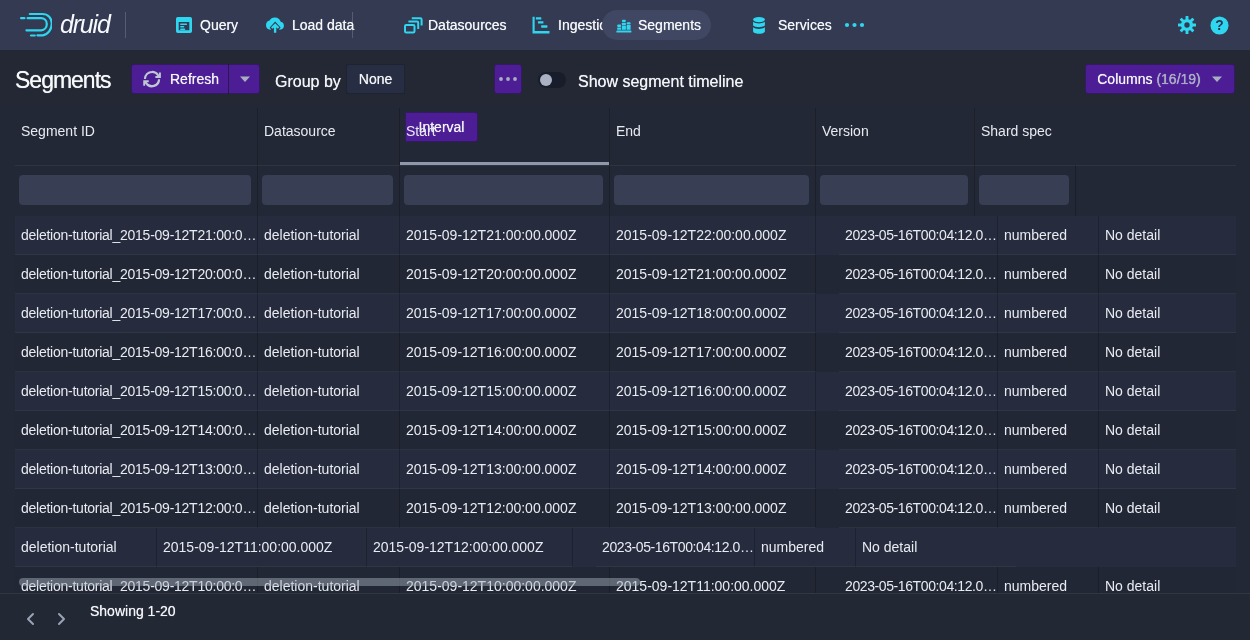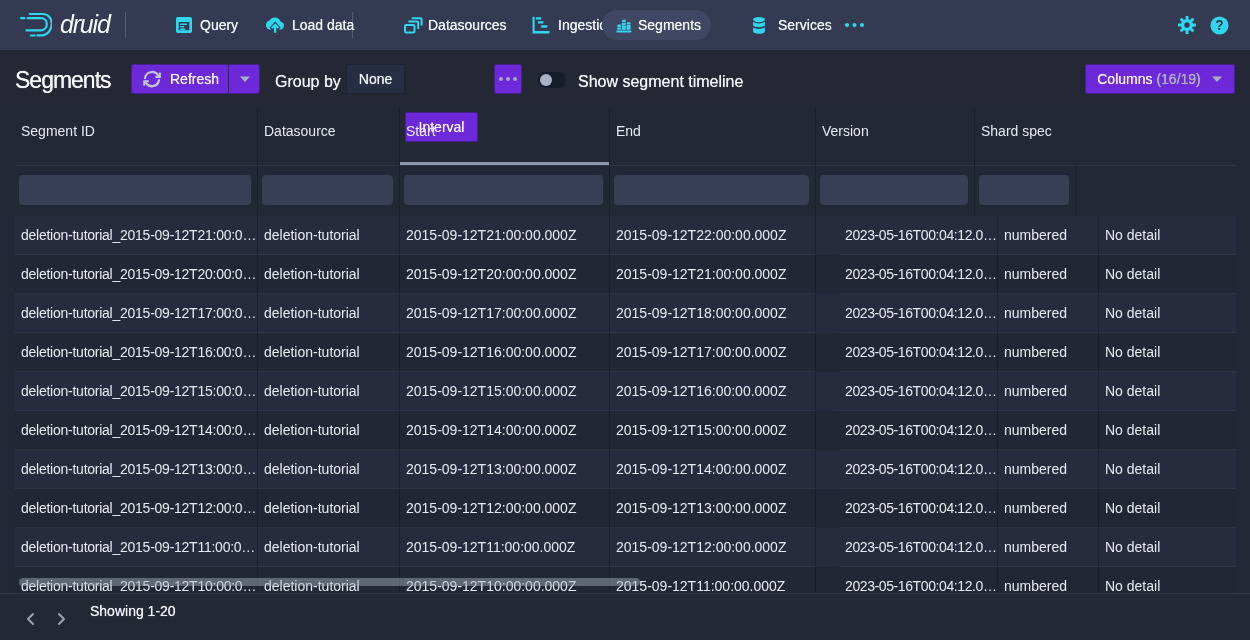--- a/index.html
+++ b/index.html
@@ -38,21 +38,21 @@
 .toolbar {
   position:absolute; left:0; top:50px; width:1250px; height:56px;
   background:#232834;
 }
 .title {
   position:absolute; left:15px; top:67px;
   font-size:23px; font-weight:400; color:#F8F9FB; letter-spacing:-1px;
 }
 .btn {
   position:absolute; top:64px; height:30px;
-  background:#6d28d9; border-radius:3px;
+  background:#4c1d95; border-radius:3px;
   display:flex; align-items:center; justify-content:center;
   color:#F2F4F8; font-size:14px;
   box-shadow:inset 0 0 0 1px rgba(17,20,24,0.4);
 }
 .lbl { position:absolute; top:73px; font-size:16px; color:#F2F4F8; }
 .dim { color:#A2ABBE; }
 
 .switch { position:absolute; left:538px; top:72px; width:28px; height:16px; background:#171D2B; border-radius:8px; }
 .switch .knob { position:absolute; left:2px; top:2px; width:12px; height:12px; border-radius:50%; background:#A9B1C4; }
 
@@ -318,21 +318,20 @@
   <div class="tr">
           <div class="td c1">deletion-tutorial_2015-09-12T12:00:0…</div>
           <div class="td c2">deletion-tutorial</div>
           <div class="td c3">2015-09-12T12:00:00.000Z</div>
           <div class="td c4">2015-09-12T13:00:00.000Z</div>
           <div class="td c5">2023-05-16T00:04:12.0…</div>
           <div class="td c6">numbered</div>
           <div class="td c7">No detail</div>
         </div>
   <div class="tr">
-          <div class="td c1">deletion-tutorial_2015-09-12T11:00:0…</div>
           <div class="td c2">deletion-tutorial</div>
           <div class="td c3">2015-09-12T11:00:00.000Z</div>
           <div class="td c4">2015-09-12T12:00:00.000Z</div>
           <div class="td c5">2023-05-16T00:04:12.0…</div>
           <div class="td c6">numbered</div>
           <div class="td c7">No detail</div>
         </div>
   <div class="tr">
           <div class="td c1">deletion-tutorial_2015-09-12T10:00:0…</div>
           <div class="td c2">deletion-tutorial</div>

